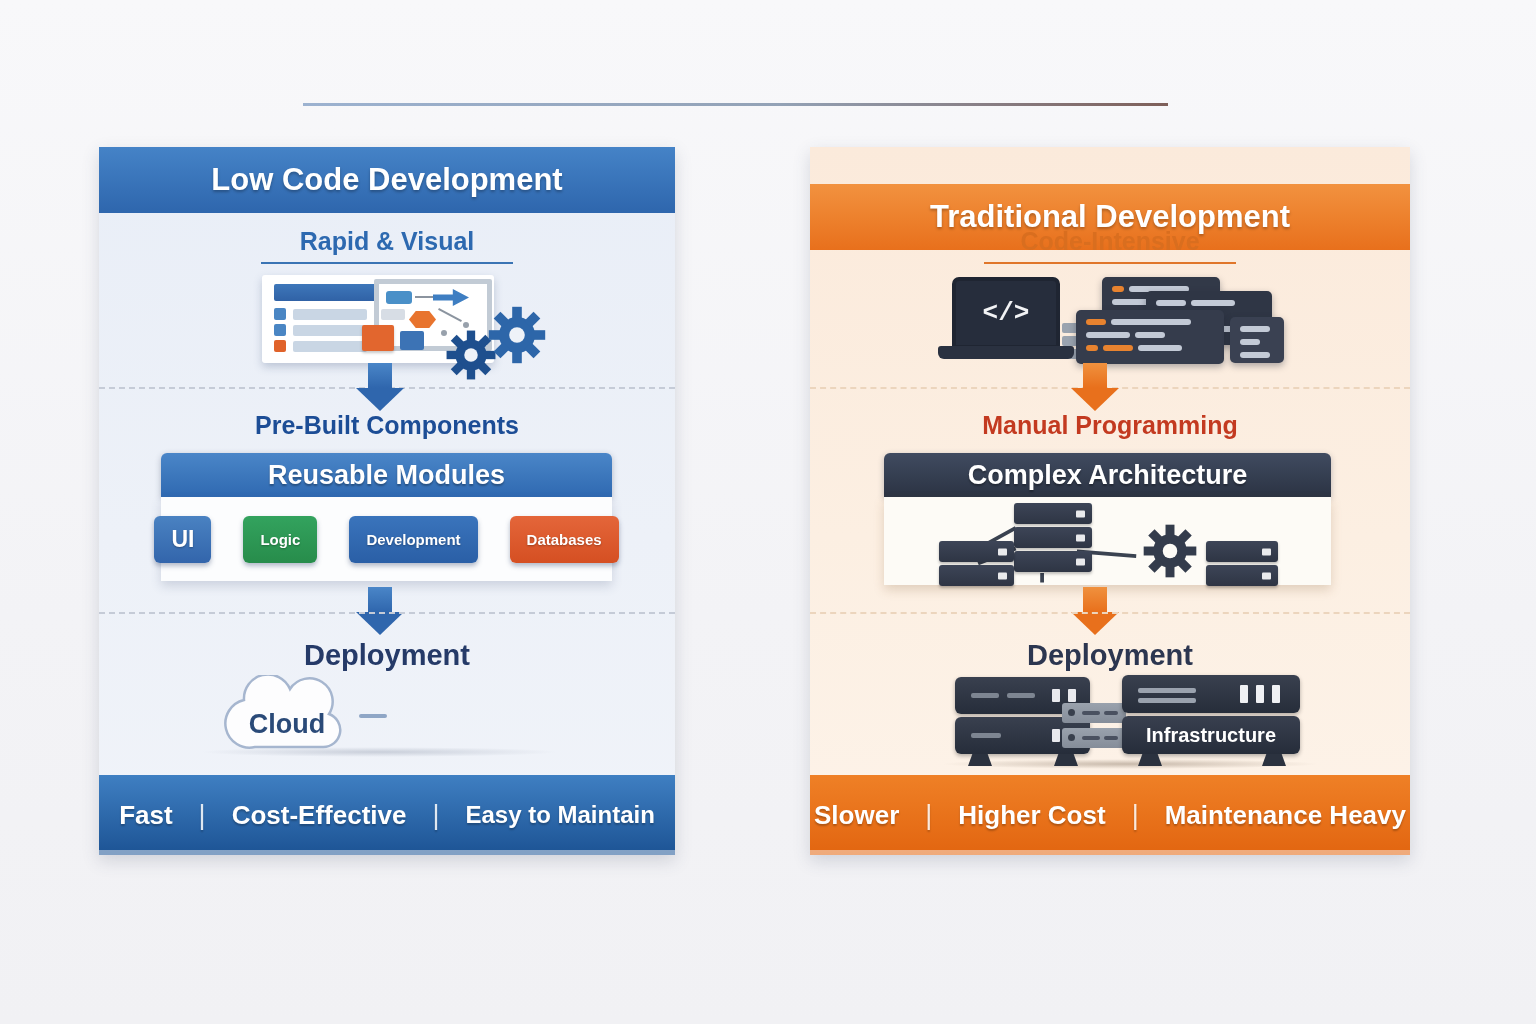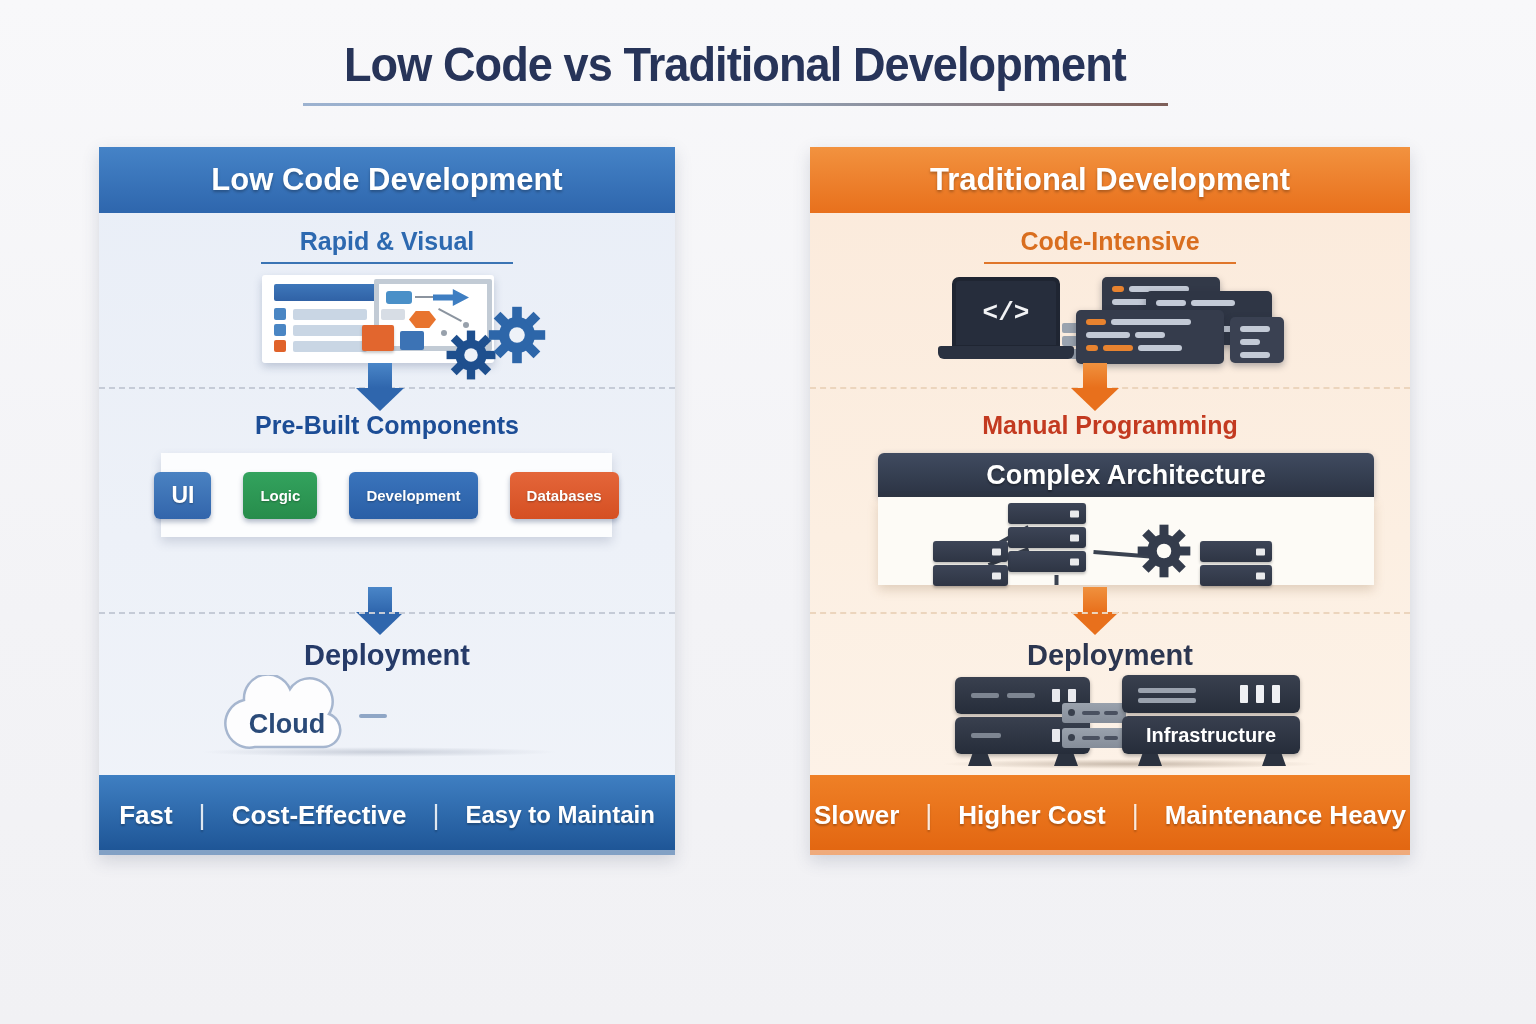--- a/index.html
+++ b/index.html
@@ -13,21 +13,21 @@
   .title-underline{position:absolute;left:303px;top:103px;width:865px;height:3px;
                  background:linear-gradient(90deg,#9cb2d0 0%,#93a2b6 55%,#7e5f59 100%);}
   
   .panel{position:absolute;top:147px;height:708px;box-shadow:0 6px 16px rgba(60,70,100,.18);}
   .panel.left{left:99px;width:576px;background:linear-gradient(180deg,#e9eef7 0%,#edf1f8 55%,#f0f3f9 100%);}
   .panel.right{left:810px;width:600px;background:linear-gradient(180deg,#fbeadb 0%,#fcefe2 55%,#fdf3e9 100%);}
   .panel-header{position:absolute;top:0;left:0;right:0;height:66px;display:flex;align-items:center;
                 justify-content:center;color:#fff;font-size:31px;font-weight:bold;
                 text-shadow:0 2px 3px rgba(0,0,0,.28);}
   .blue-h{background:linear-gradient(180deg,#4583c7 0%,#2e66ad 100%);}
-  .orange-h{background:linear-gradient(180deg,#f2923f 0%,#e8701c 100%);}
+  .orange-h{background:linear-gradient(180deg,#f2923f 0%,#e8701c 100%);margin-top:37px;}
   .subtitle{position:absolute;top:80px;left:0;width:100%;text-align:center;font-size:25px;font-weight:bold;}
   .subtitle.bl{color:#2d69b0;} .subtitle.or{color:#d96e1f;}
   .sub-underline{position:absolute;top:115px;left:50%;transform:translateX(-50%);height:2px;width:252px;}
   .sub-underline.bl{background:#3a74b4;} .sub-underline.or{background:#e0762a;}
   .dash-line{position:absolute;left:0;right:0;border-top:2px dashed #c5cbd7;}
   .panel.right .dash-line{border-color:#ecd5bd;}
   .d1{top:240px;} .d2{top:465px;}
   
   .flow-arrow{position:absolute;width:48px;}
   .flow-arrow .stem{display:block;width:24px;height:25px;margin:0 auto;}
@@ -80,21 +80,21 @@
   .cw2{left:336px;top:144px;width:126px;height:54px;background:#2f3645;}
   .cw3{left:266px;top:163px;width:148px;height:54px;background:#353c4c;}
   .cw4{left:420px;top:170px;width:54px;height:46px;background:#3a4152;}
   .crow{display:flex;gap:5px;align-items:center;}
   .cb{height:6px;border-radius:3px;display:block;}
   .cb.g{background:#c3cad6;} .cb.o{background:#e8832f;}
   .w12{width:12px;} .w20{width:20px;} .w30{width:30px;} .w44{width:44px;} .w60{width:60px;} .w80{width:80px;}
   
   .block{position:absolute;top:306px;}
   .panel.left .block{left:62px;width:451px;}
-  .panel.right .block{left:68px;width:496px;}
+  .panel.right .block{left:74px;width:447px;}
   .block-header{height:44px;border-radius:6px 6px 0 0;color:#fff;font-size:27px;font-weight:bold;
                 display:flex;align-items:center;justify-content:center;text-shadow:0 2px 2px rgba(0,0,0,.3);
                 box-shadow:0 2px 6px rgba(40,50,80,.3);}
   .bh-blue{background:linear-gradient(180deg,#4a86c8,#2f69b1);}
   .bh-dark{background:linear-gradient(180deg,#404b60,#2b3343);}
   .block-body{position:relative;background:#fcfdfe;box-shadow:0 5px 10px rgba(70,85,120,.2);}
   .mod-body{height:84px;display:flex;align-items:center;justify-content:center;gap:32px;}
   .panel.right .block-body{background:#fdfbf6;box-shadow:0 5px 10px rgba(130,95,55,.22);height:88px;}
   .module-btn{height:47px;border:none;border-radius:6px;color:#fff;font-weight:bold;font-size:15px;
               padding:0 17px;box-shadow:0 3px 5px rgba(40,60,100,.35);text-shadow:0 1px 2px rgba(0,0,0,.3);}
@@ -139,23 +139,20 @@
                 background:rgba(255,255,255,.45);}
   .blue-f{background:linear-gradient(180deg,#3f7fc2,#1c5394);}
   .orange-f{background:linear-gradient(180deg,#ef8026,#e26510);}
   .sep{font-weight:normal;opacity:.85;font-size:27px;}
 </style>
 </head>
 <body>
 
 <div class="stage">
 
-  <div class="title-wrap">
-    <h1>Low Code vs Traditional Development</h1>
-  </div>
   <div class="title-underline"></div>
 
   <section class="panel left">
     <div class="panel-header blue-h">Low Code Development</div>
     <div class="subtitle bl">Rapid &amp; Visual</div>
     <div class="sub-underline bl"></div>
 
     <div class="lc-card">
       <div class="lc-appbar"></div>
       <div class="lc-row" style="top:33px;">
@@ -217,20 +214,21 @@
     </svg>
 
     <div class="dash-line d1"></div>
     <div class="flow-arrow blue" style="left:257px;top:216px;">
         <i class="stem"></i>
         <i class="head"></i>
       </div>
     <div class="step-label s1">Pre-Built Components</div>
 
     <div class="block">
+      <div class="block-header bh-blue">Reusable Modules</div>
       <div class="block-body mod-body">
         <button class="module-btn btn-ui">UI</button>
         <button class="module-btn btn-logic">Logic</button>
         <button class="module-btn btn-int">Development</button>
         <button class="module-btn btn-db">Databases</button>
       </div>
     </div>
 
     <div class="flow-arrow blue" style="left:257px;top:440px;">
         <i class="stem"></i>

